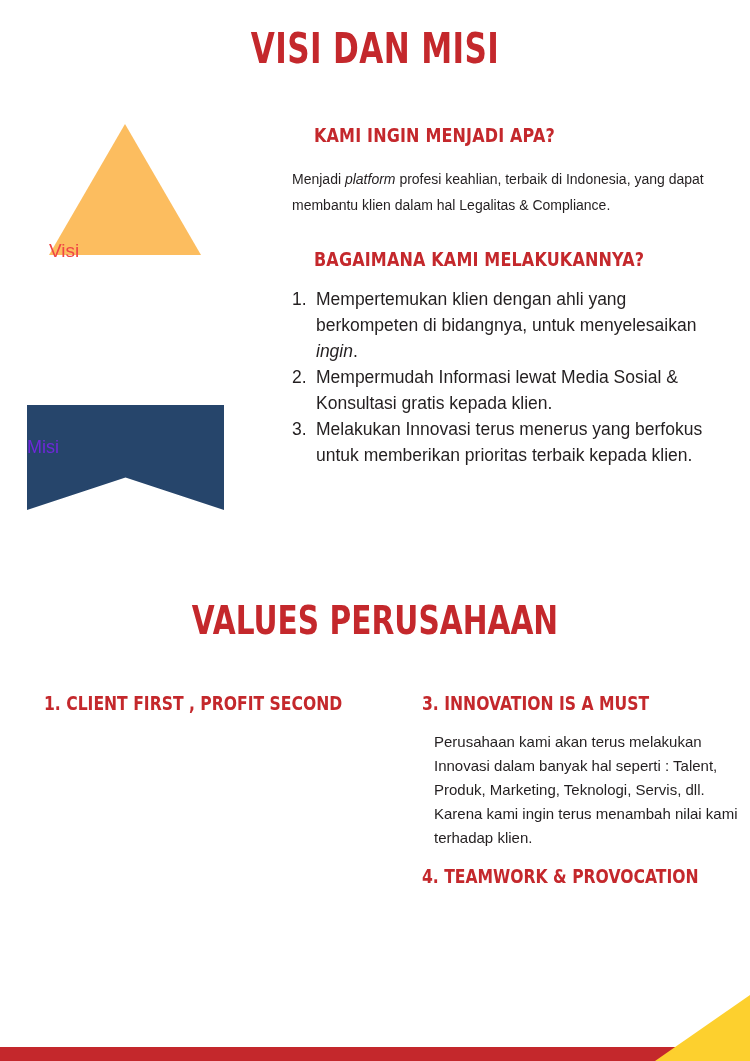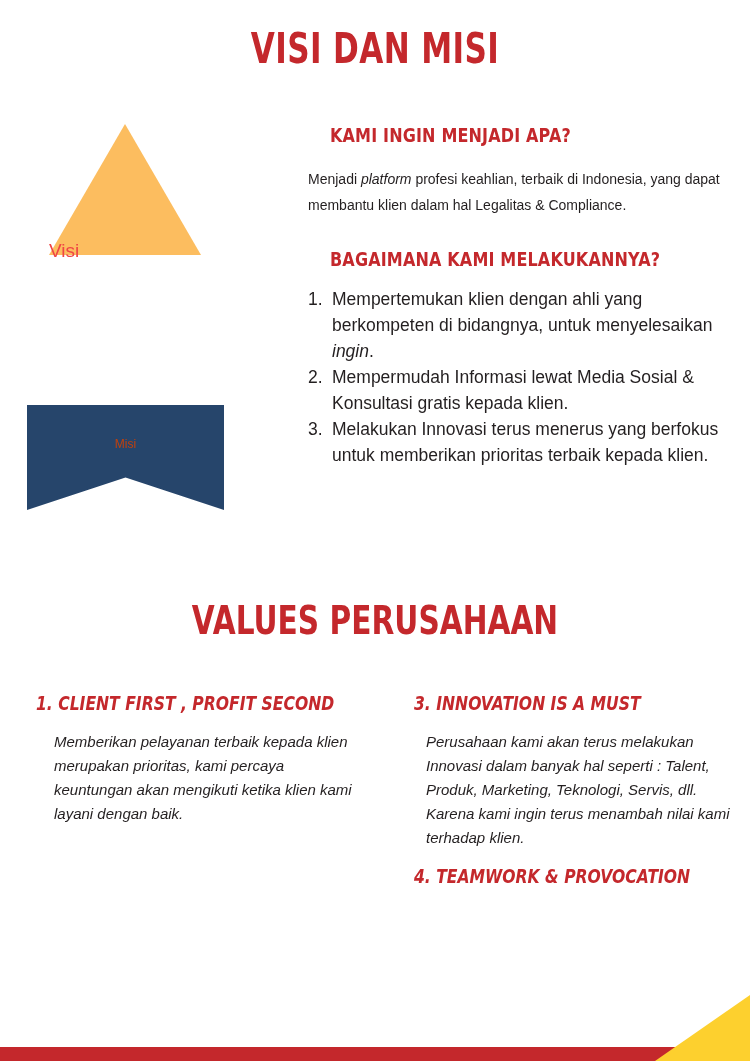--- a/index.html
+++ b/index.html
@@ -64,30 +64,30 @@
     width: 197px;
     height: 105px;
     background: #26456B;
     clip-path: polygon(0% 0%, 100% 0%, 100% 100%, 50% 69%, 0% 100%);
   }
   .misi-label {
     position: absolute;
     left: 27px;
     top: 437px;
     width: 197px;
-    text-align: center;
-    font-family: "Liberation Sans", sans-serif;
-    font-size: 12px;
-    color: #c2410c;
+    text-align: left;
+    font-family: "Liberation Sans", sans-serif;
+    font-size: 18px;
+    color: #6d28d9;
   }
 
   
   .right-col {
     position: absolute;
-    left: 308px;
+    left: 292px;
     top: 124px;
     width: 420px;
   }
   .sub-head {
     font-family: "DejaVu Sans", sans-serif;
     font-weight: bold;
     font-size: 20px;
     line-height: 22px;
     color: #C4282C;
     letter-spacing: 0.2px;
@@ -140,25 +140,24 @@
     font-size: 39px;
     line-height: 42px;
     color: #C4282C;
     transform: scaleX(0.76);
     transform-origin: 375px 0;
     white-space: nowrap;
   }
 
   .values-grid {
     position: absolute;
-    left: 0;
+    left: 8px;
     top: 692px;
     width: 610px;
     height: 330px;
-    font-style: italic;
   }
   .value-cell {
     position: absolute;
     width: 340px;
   }
   .value-cell.c1 { left: 36px;  top: 0; }
   .value-cell.c3 { left: 414px; top: 0; }
   .value-cell.c2 { left: 36px;  top: 173px; }
   .value-cell.c4 { left: 414px; top: 173px; }
 
@@ -230,21 +229,20 @@
         <li><span class="num">3.</span><span>Melakukan Innovasi terus menerus yang berfokus untuk memberikan prioritas terbaik kepada klien.</span></li>
       </ul>
 
   </div>
 
   <div class="values-title">VALUES PERUSAHAAN</div>
 
   <div class="values-grid">
     <div class="value-cell c1">
       <div class="value-head">1. CLIENT FIRST , PROFIT SECOND</div>
-      <div class="value-body">Memberikan pelayanan terbaik kepada klien merupakan prioritas, kami percaya keuntungan akan mengikuti ketika klien kami layani dengan baik.</div>
     </div>
     <div class="value-cell c3">
       <div class="value-head">3. INNOVATION IS A MUST</div>
       <div class="value-body">Perusahaan kami akan terus melakukan Innovasi dalam banyak hal seperti : Talent, Produk, Marketing, Teknologi, Servis, dll. Karena kami ingin terus menambah nilai kami terhadap klien.</div>
     </div>
     <div class="value-cell c4">
       <div class="value-head">4. TEAMWORK &amp; PROVOCATION</div>
     </div>
   </div>
 

